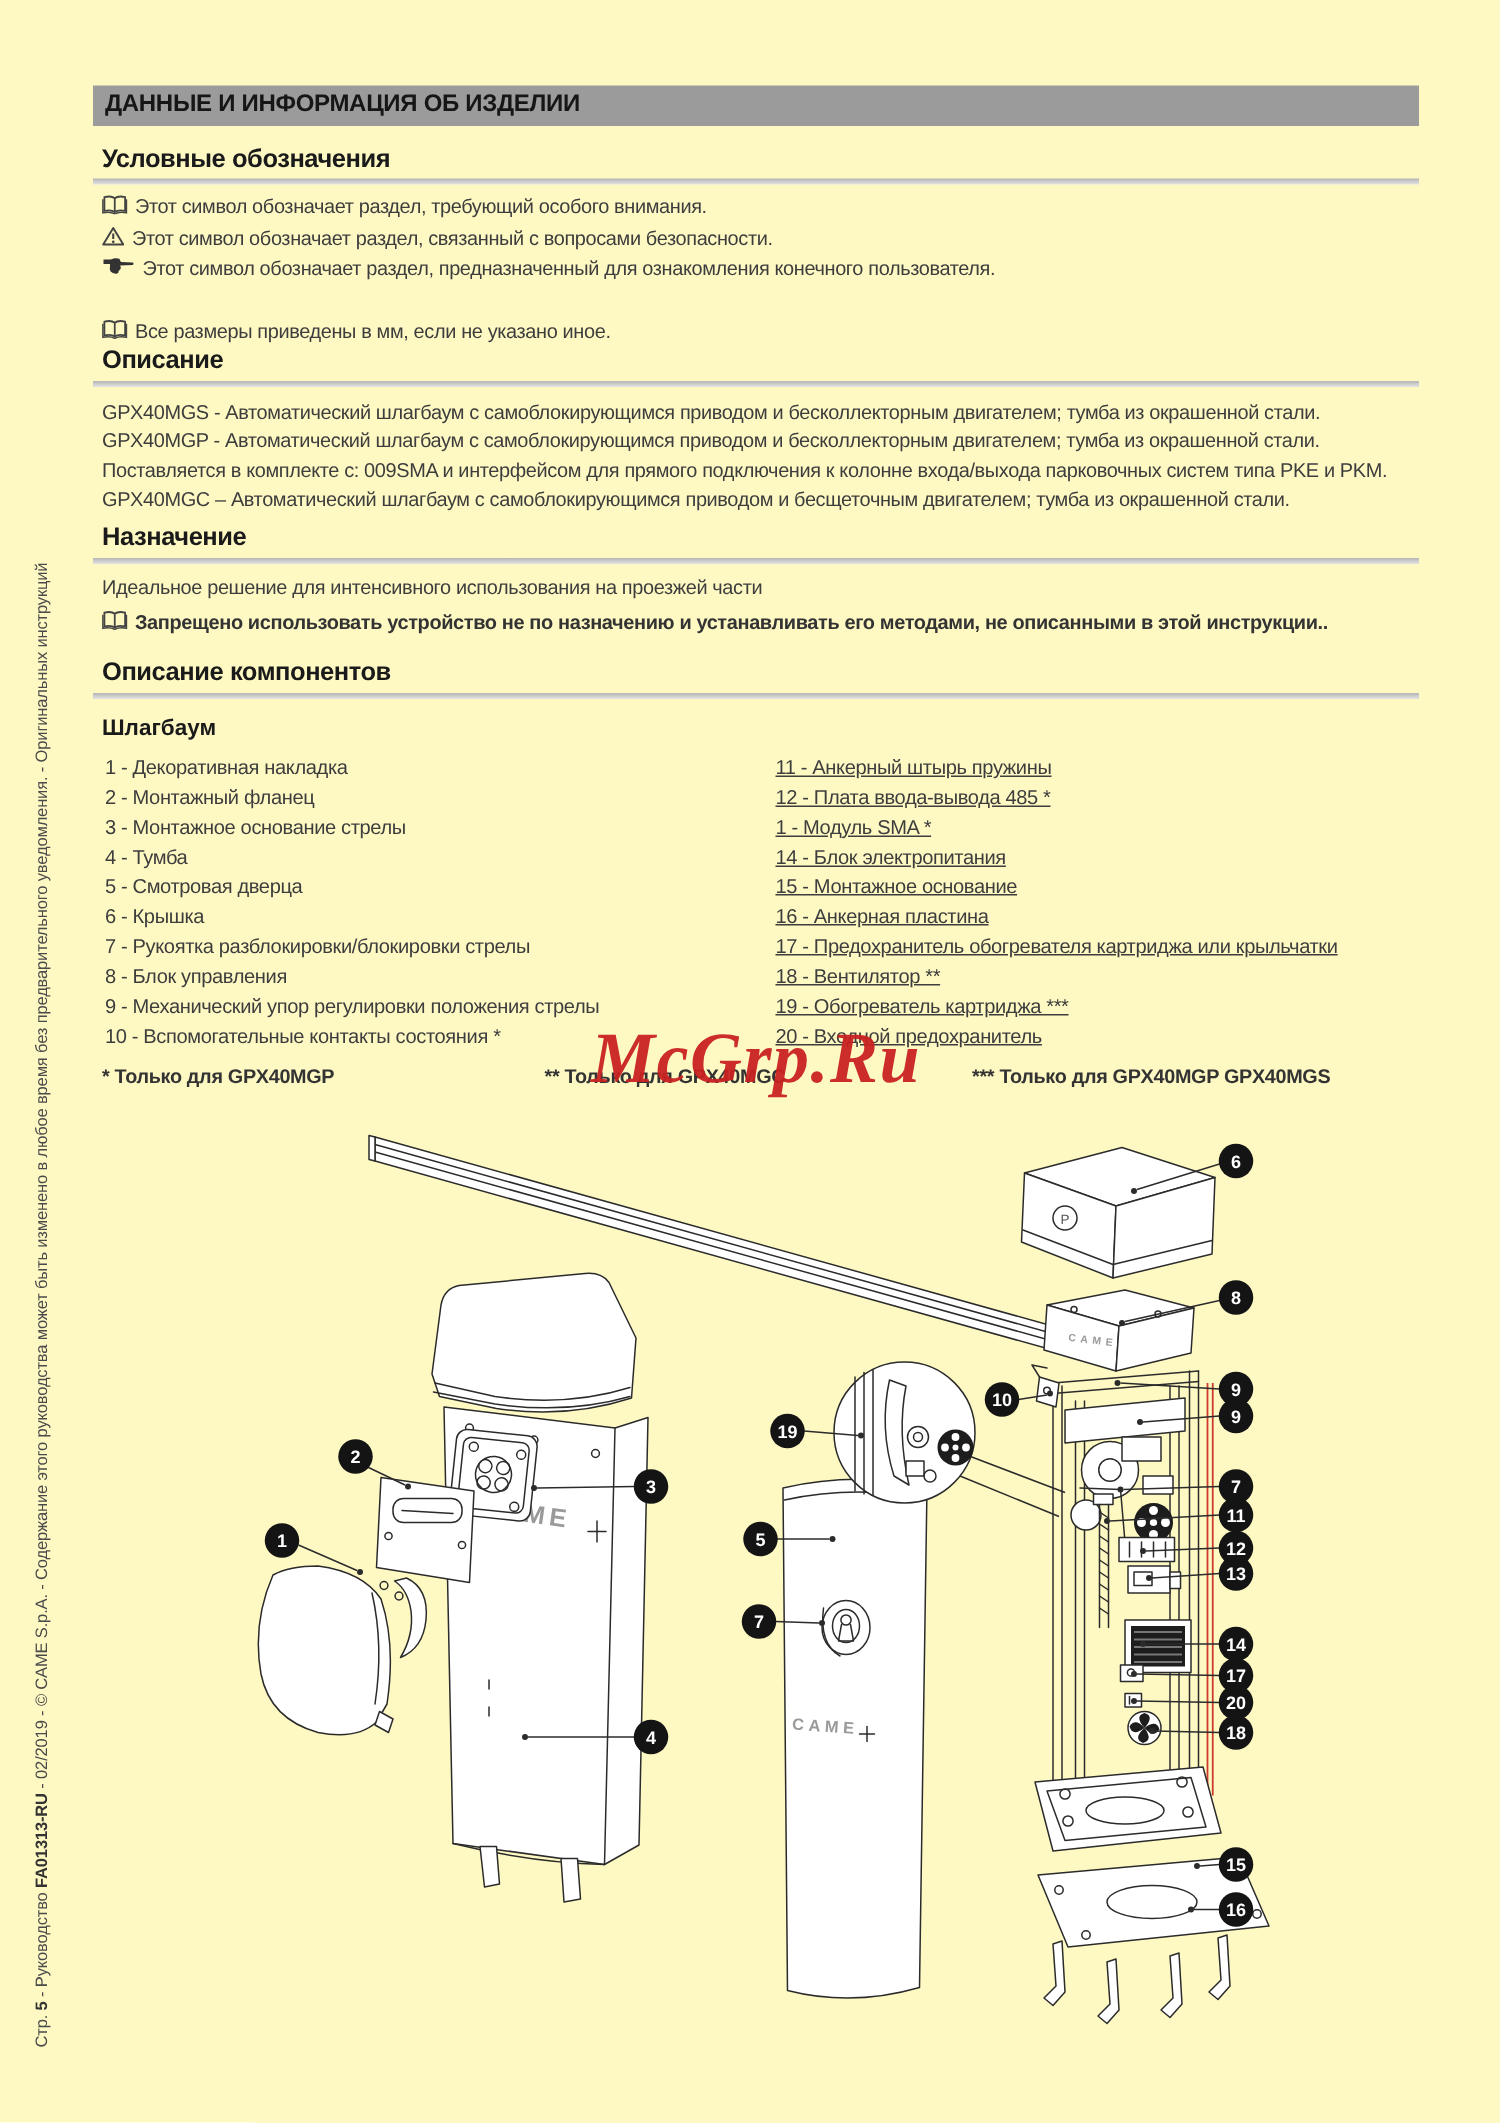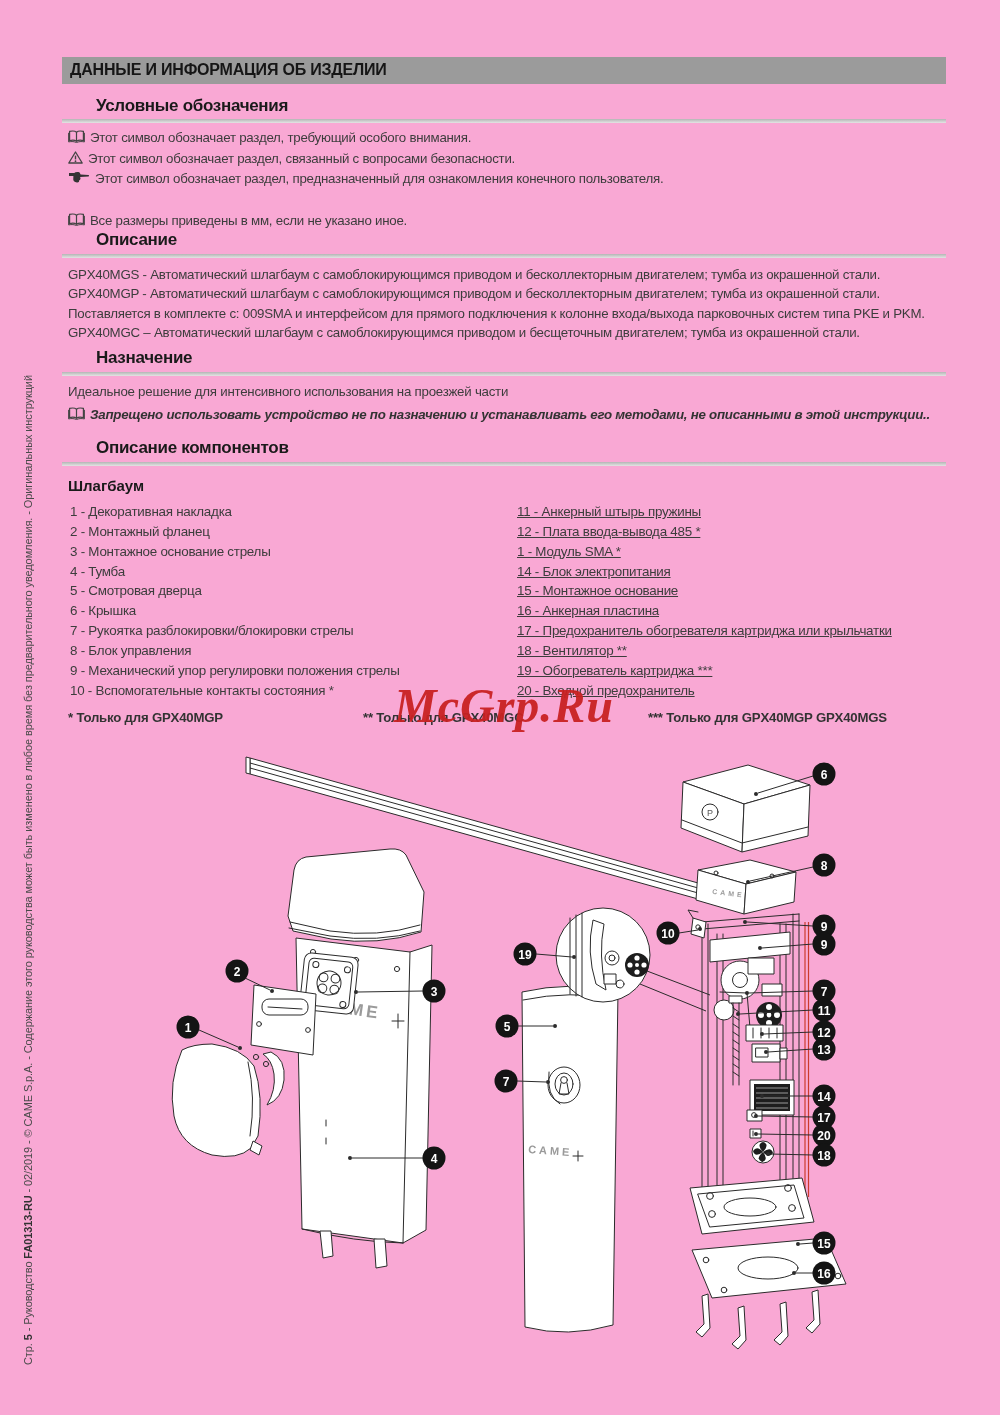--- a/index.html
+++ b/index.html
@@ -1,20 +1,20 @@
 <!DOCTYPE html>
 <html><head>
 <meta charset="utf-8">
 <style>
   html,body{margin:0;padding:0;background:#fff;}
-  .page{position:relative;width:1000px;height:1415px;background:#f9a8d4;overflow:hidden;
+  .page{position:relative;width:1000px;height:1415px;background:#fef9c3;overflow:hidden;
         font-family:"Liberation Sans",sans-serif;color:#3d3d3d;}
   .header-bar{position:absolute;left:62px;top:57px;width:884px;height:27px;background:#9b9b9b;}
   .header-bar span{display:block;padding:4px 0 0 8px;font-size:16px;font-weight:bold;color:#161616;letter-spacing:-0.2px;}
-  .sec-h{position:absolute;left:68px;font-size:17px;font-weight:bold;color:#1a1a1a;letter-spacing:-0.3px;margin-left:28px;}
+  .sec-h{position:absolute;left:68px;font-size:17px;font-weight:bold;color:#1a1a1a;letter-spacing:-0.3px;}
   .rule{position:absolute;left:62px;width:884px;height:3.5px;background:linear-gradient(#b5b5b5,#e4e4e4);}
   .body-txt{font-size:13.3px;letter-spacing:-0.25px;line-height:19.5px;color:#3d3d3d;}
   .leg-row{position:absolute;left:68px;display:flex;align-items:flex-start;gap:5px;}
   .leg-row .ic{flex:0 0 auto;margin-top:1px;}
   .para{position:absolute;left:68px;width:878px;}
   .sub-h{position:absolute;left:68px;font-size:15px;font-weight:bold;color:#1a1a1a;}
   ul.comp{position:absolute;margin:0;padding:0;list-style:none;}
   ul.comp li{height:19.85px;font-size:13.4px;letter-spacing:-0.25px;color:#3d3d3d;white-space:nowrap;}
   .fnote{position:absolute;font-size:13.2px;font-weight:bold;letter-spacing:-0.2px;color:#333;}
   .watermark{position:absolute;left:394px;top:678px;font-family:"Liberation Serif",serif;
@@ -89,21 +89,21 @@
 
   <div class="sec-h" style="top:230px;">Описание</div>
   <div class="rule" style="top:254px;"></div>
   <div class="para body-txt" style="top:265px;">GPX40MGS - Автоматический шлагбаум с самоблокирующимся приводом и бесколлекторным двигателем; тумба из окрашенной стали.</div>
   <div class="para body-txt" style="top:284px;">GPX40MGP - Автоматический шлагбаум с самоблокирующимся приводом и бесколлекторным двигателем; тумба из окрашенной стали. Поставляется в комплекте с: 009SMA и интерфейсом для прямого подключения к колонне входа/выхода парковочных систем типа PKE и PKM.</div>
   <div class="para body-txt" style="top:323px;">GPX40MGC – Автоматический шлагбаум с самоблокирующимся приводом и бесщеточным двигателем; тумба из окрашенной стали.</div>
 
   <div class="sec-h" style="top:348px;">Назначение</div>
   <div class="rule" style="top:372px;"></div>
   <div class="para body-txt" style="top:382px;">Идеальное решение для интенсивного использования на проезжей части</div>
-  <div class="leg-row body-txt" style="top:405px;font-style:italic;">
+  <div class="leg-row body-txt" style="top:405px;">
     <span class="ic">
       <svg width="17" height="13" viewBox="0 0 17 13">
           <path d="M8.5,2.2 C7,0.9 4.6,0.7 1.6,1.4 L1.6,10.6 C4.6,9.9 7,10.1 8.5,11.4 C10,10.1 12.4,9.9 15.4,10.6 L15.4,1.4 C12.4,0.7 10,0.9 8.5,2.2 Z M8.5,2.2 L8.5,11.4" fill="none" stroke="#444" stroke-width="1.2"></path>
           <path d="M0.6,2.8 L0.6,11.9 C3.6,11.3 6.6,11.5 8.5,12.6 C10.4,11.5 13.4,11.3 16.4,11.9 L16.4,2.8" fill="none" stroke="#444" stroke-width="1"></path>
         </svg>
     </span>
     <span style="font-weight:bold;color:#333;">Запрещено использовать устройство не по назначению и устанавливать его методами, не описанными в этой инструкции..</span>
   </div>
 
   <div class="sec-h" style="top:438px;">Описание компонентов</div>

